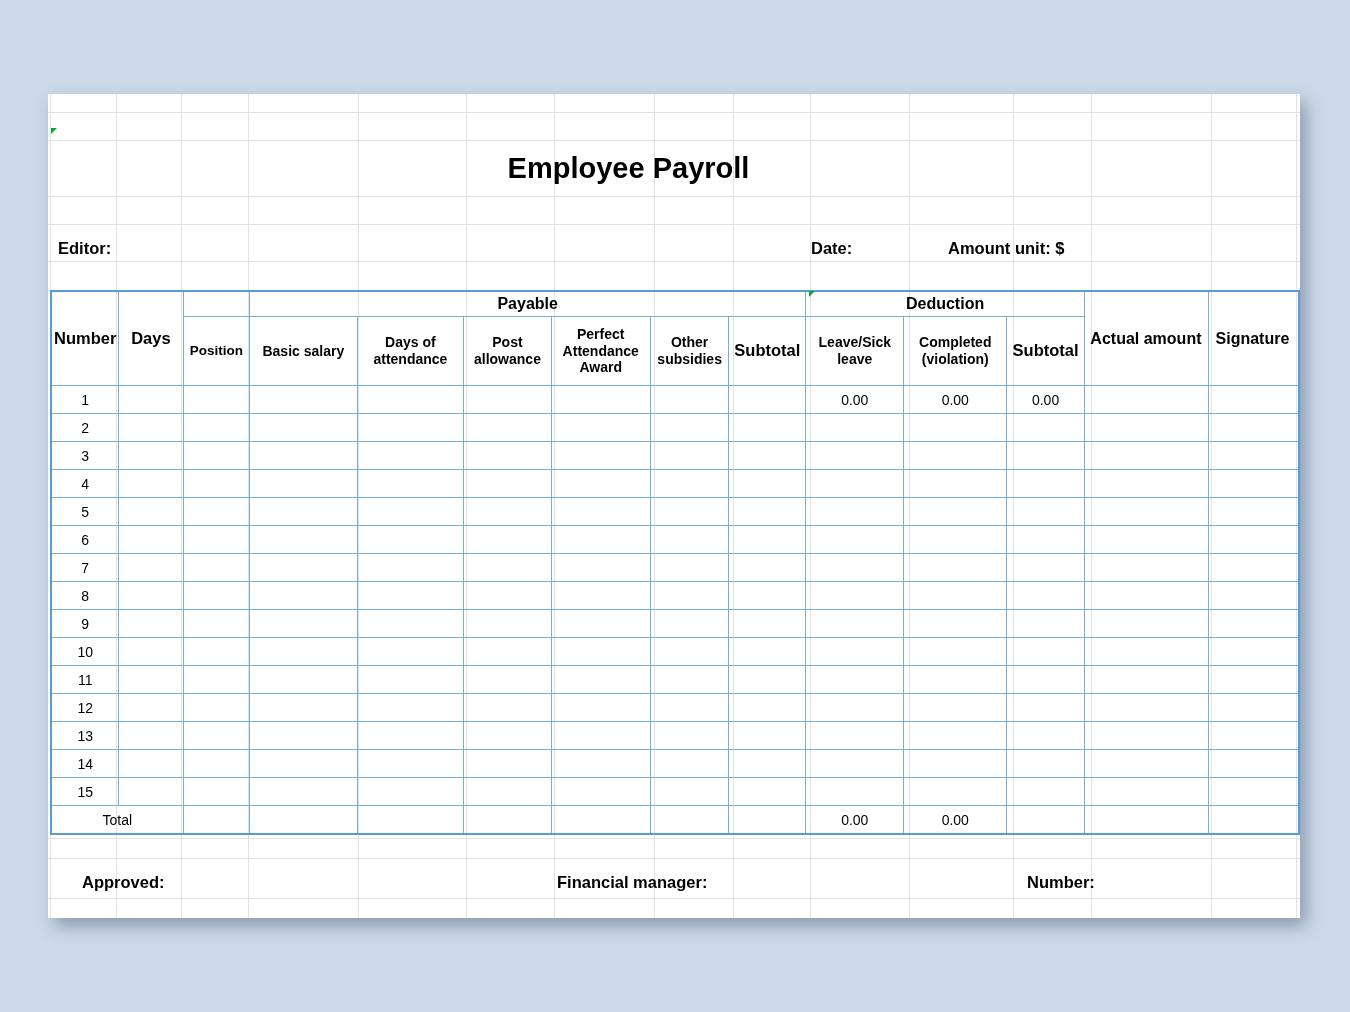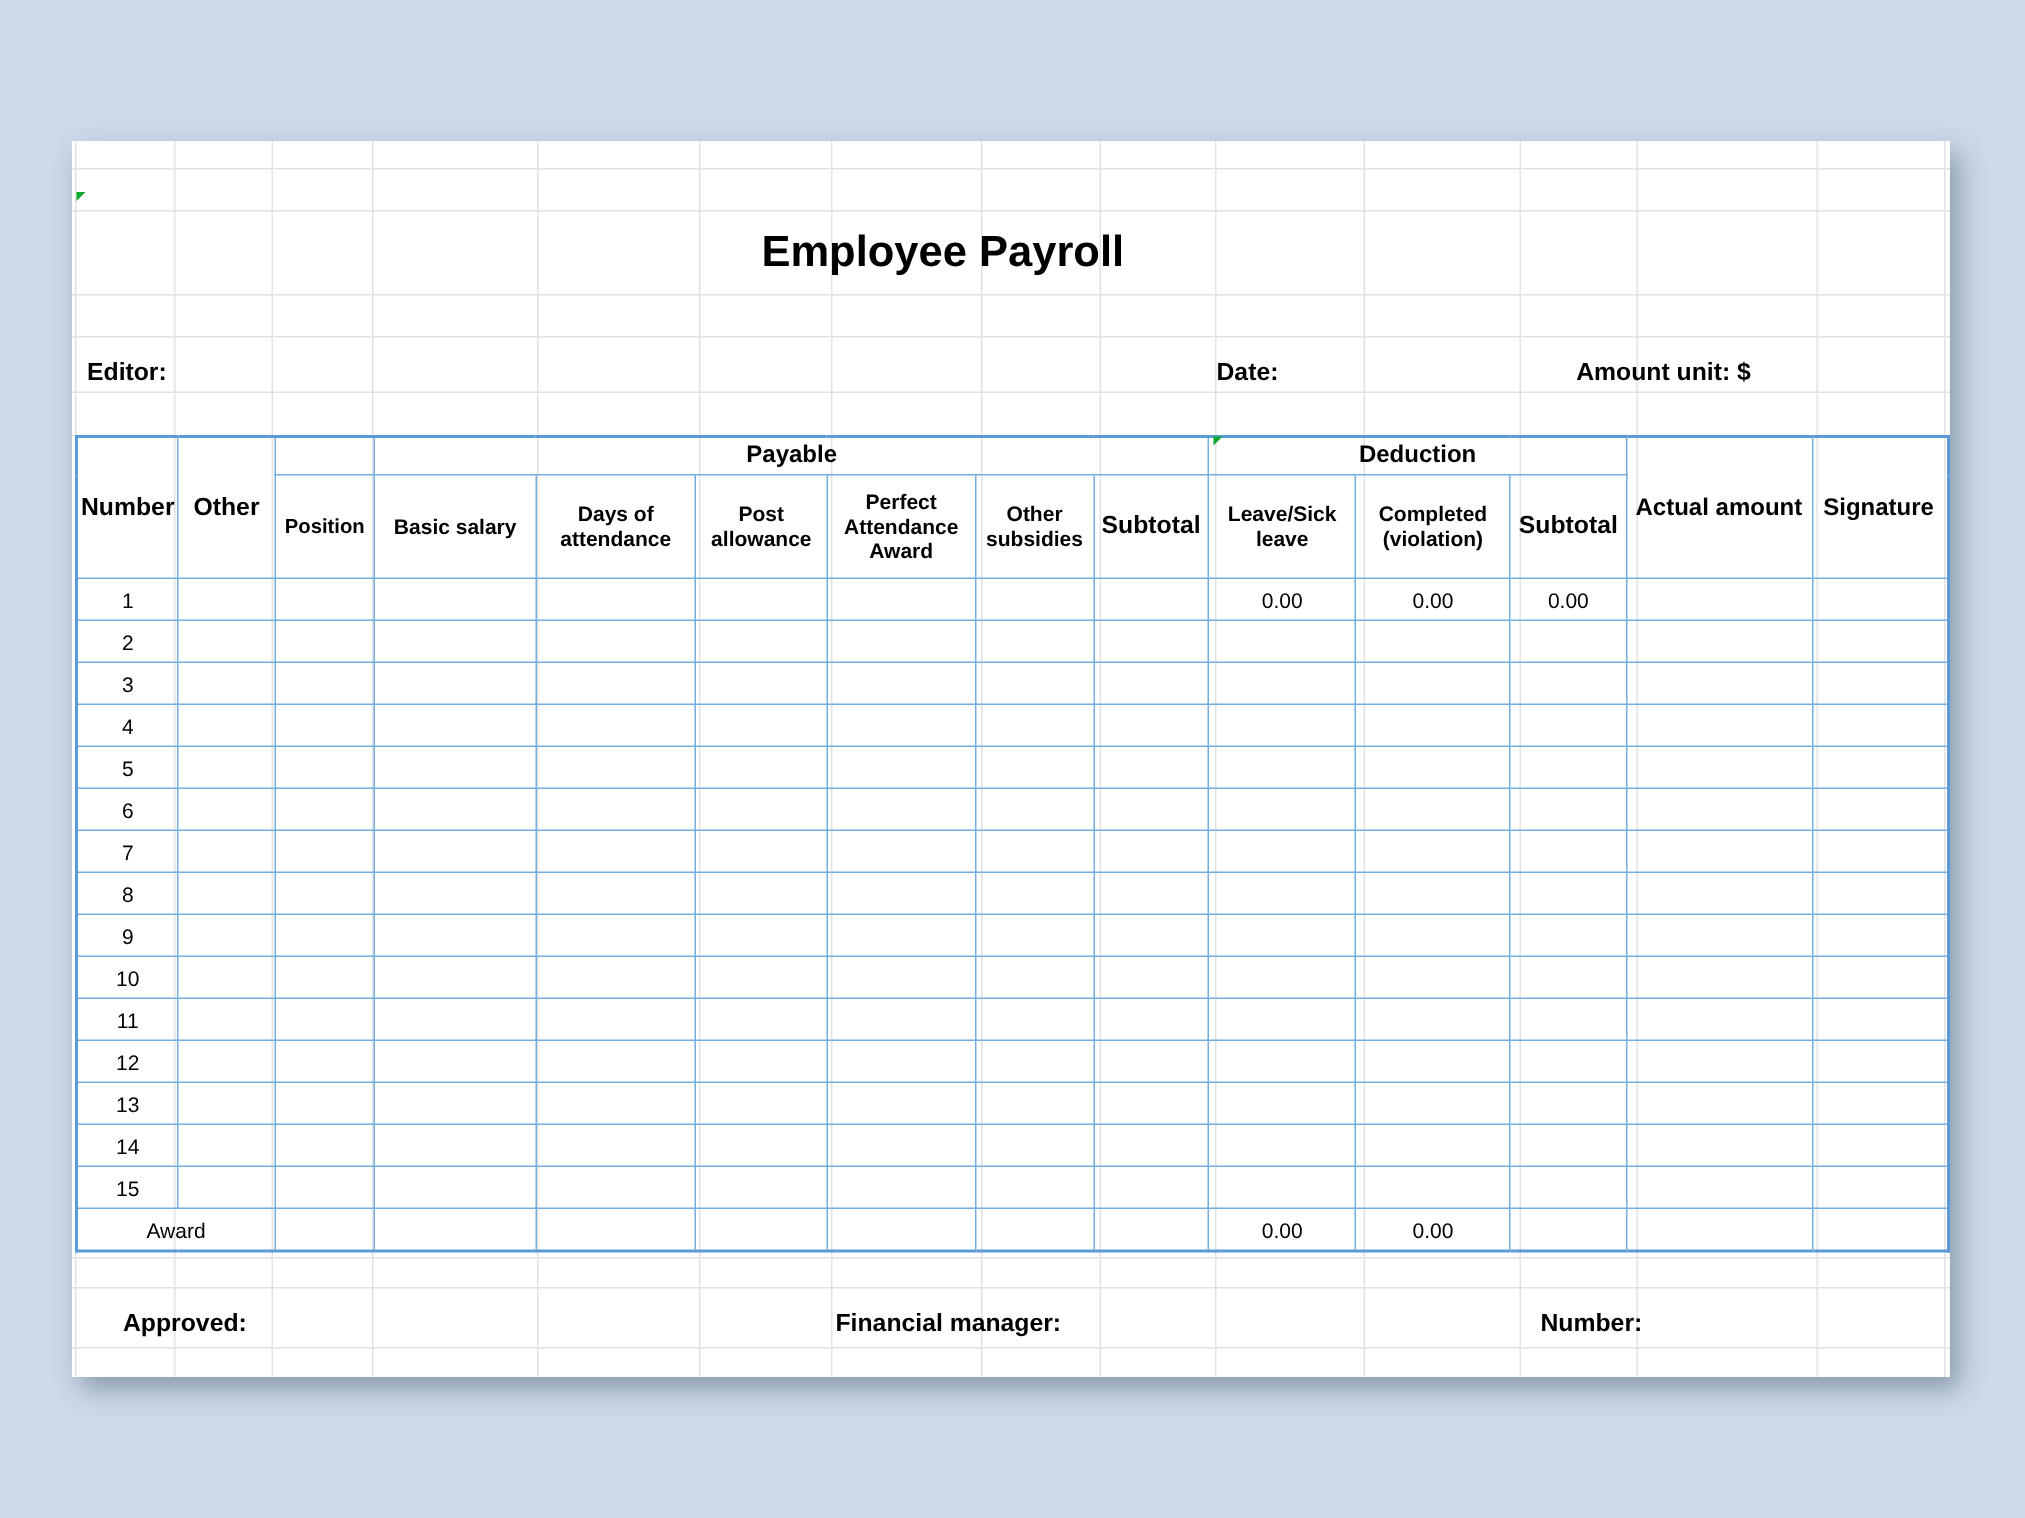--- a/index.html
+++ b/index.html
@@ -63,21 +63,21 @@
   
   .label {
     position: absolute;
     font-weight: bold;
     font-size: 16.5px;
     color: #000000;
     white-space: nowrap;
     z-index: 20;
   }
   .label.right {
-    text-align: center;
+    text-align: left;
   }
 
   
   #title {
     position: absolute;
     left: 0;
     top: 46px;
     width: 1161px;
     height: 56px;
     line-height: 56px;
@@ -214,21 +214,21 @@
       <col style="width:77px">
       <col style="width:99px">
       <col style="width:104px">
       <col style="width:78px">
       <col style="width:120px">
       <col style="width:85px">
     </colgroup>
     <thead>
       <tr>
         <th class="grp-head outer-top outer-left" rowspan="2" style="font-size:16.5px !important;">Number</th>
-        <th class="grp-head outer-top" rowspan="2" style="font-size:16.5px !important;">Other</th>
+        <th class="grp-head outer-top" rowspan="2" style="font-size:16.5px !important;">Days</th>
         <th class="grp-head outer-top"></th>
         <th class="grp-head outer-top" colspan="6">Payable</th>
         <th class="grp-head outer-top" colspan="3">Deduction</th>
         <th class="grp-head outer-top" rowspan="2">
           <div class="clip-head" style="width:120px; margin-left:-1px;">Actual amount</div>
         </th>
         <th class="grp-head outer-top outer-right" rowspan="2">
           <div class="clip-head" style="width:87px; margin-left:-2px;">Signature</div>
         </th>
       </tr>
@@ -482,21 +482,21 @@
           <td></td>
           <td class="val-right"></td>
           <td class="val-right"></td>
           <td class="val-right"></td>
           <td></td>
           <td class="outer-right"></td>
         </tr>
       </tbody>
     <tfoot>
       <tr class="data-row">
-        <td class="total-cell outer-left outer-bottom" colspan="2">Award</td>
+        <td class="total-cell outer-left outer-bottom" colspan="2">Total</td>
         <td class="outer-bottom"></td>
         <td class="outer-bottom"></td>
         <td class="outer-bottom"></td>
         <td class="outer-bottom"></td>
         <td class="outer-bottom"></td>
         <td class="outer-bottom"></td>
         <td class="outer-bottom"></td>
         <td class="outer-bottom val-center">0.00</td>
         <td class="outer-bottom val-center">0.00</td>
         <td class="outer-bottom"></td>

